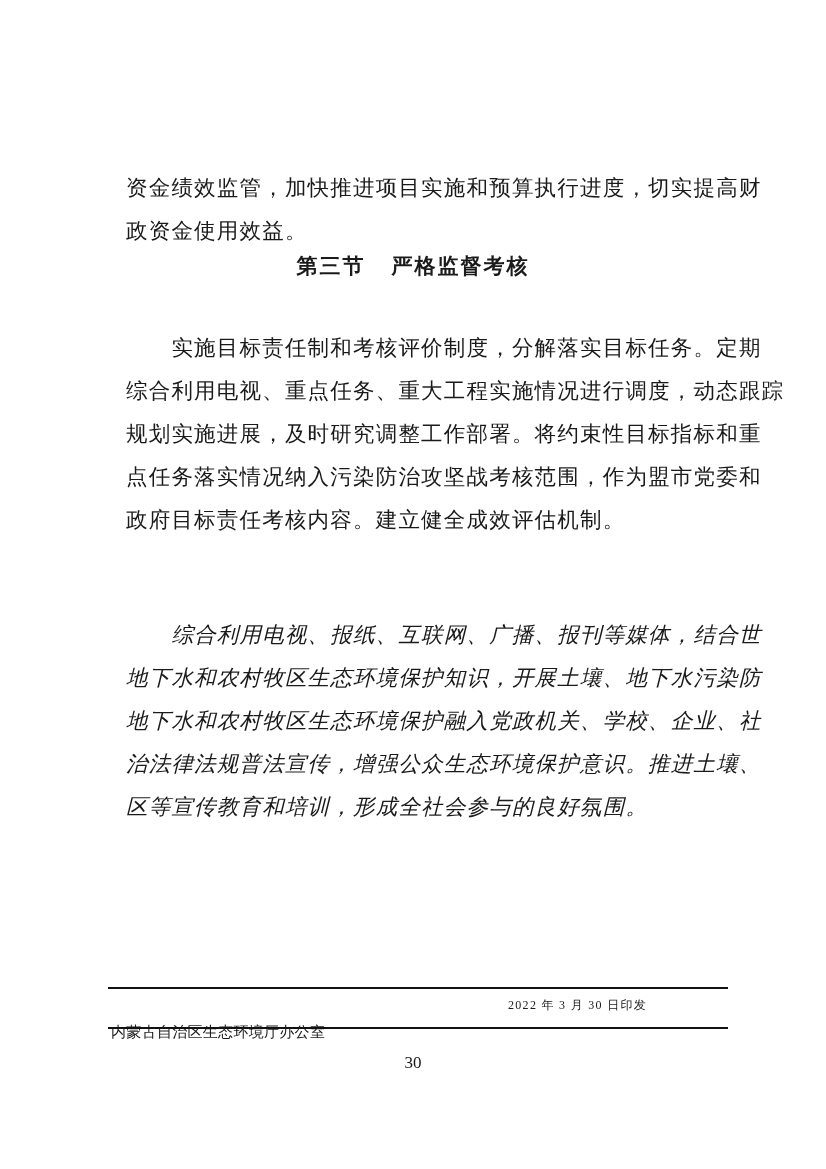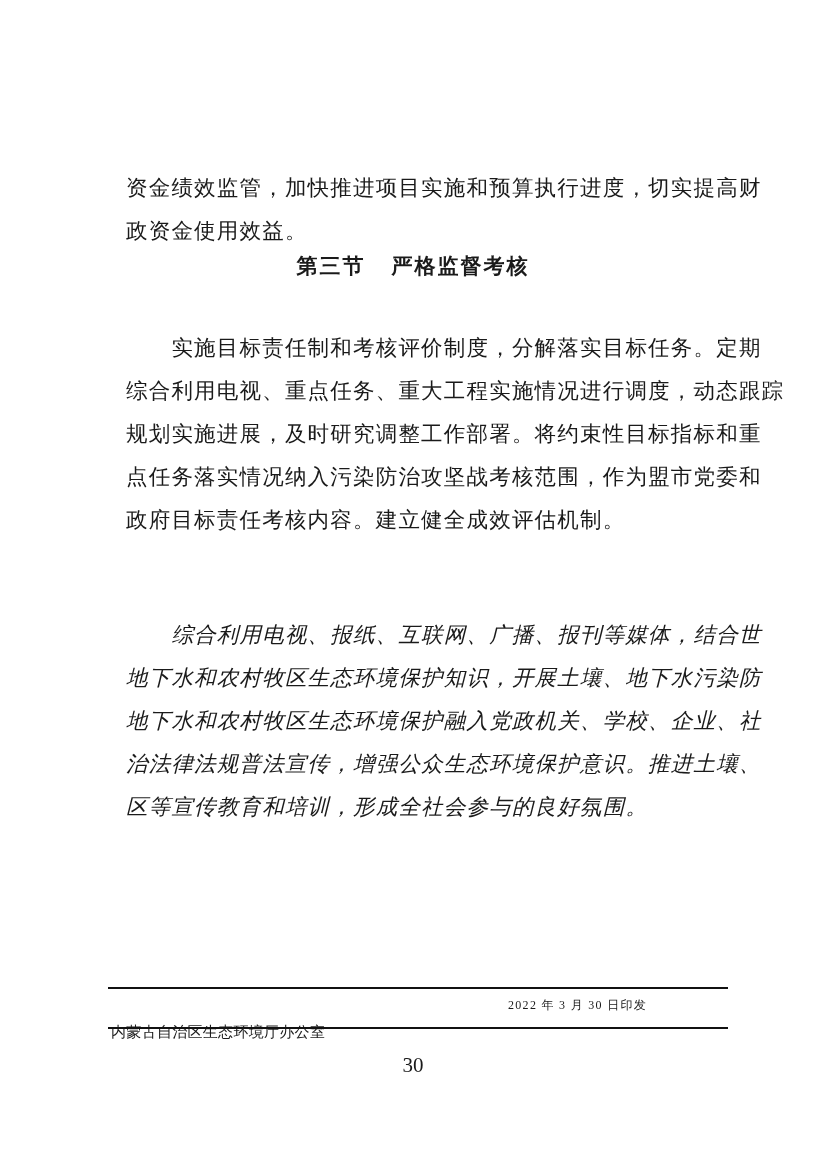--- a/index.html
+++ b/index.html
@@ -13,21 +13,21 @@
     .heading { position: absolute; left: 0; width: 826px; text-align: center;
                font-size: 21px; font-weight: bold; letter-spacing: 2px;
                font-family: "DejaVu Sans", "Liberation Sans", sans-serif; margin: 0; }
     .heading .gap { display: inline-block; width: 26px; }
     .rule { position: absolute; left: 108px; width: 620px; height: 2px; background: #111; }
     .footer-left { position: absolute; left: 111px; top: 1023px; font-size: 15px;
                    font-family: "DejaVu Serif", "Liberation Serif", serif; letter-spacing: 0.3px; }
     .footer-right { position: absolute; left: 508px; top: 997px; font-size: 12px;
                     font-family: "Liberation Serif", serif; letter-spacing: 1.3px; }
     .page-number { position: absolute; left: 0; width: 826px; text-align: center; top: 1053px;
-                   font-size: 21px; font-family: "Liberation Serif", serif; }
+                   font-size: 17px; font-family: "Liberation Serif", serif; }
   </style>
 </head>
 <body>
 
 <div class="page">
 
   <p class="para" style="top:150px;">
     <span class="line">资金绩效监管，加快推进项目实施和预算执行进度，切实提高财</span>
     <span class="line last">政资金使用效益。</span>
   </p>

